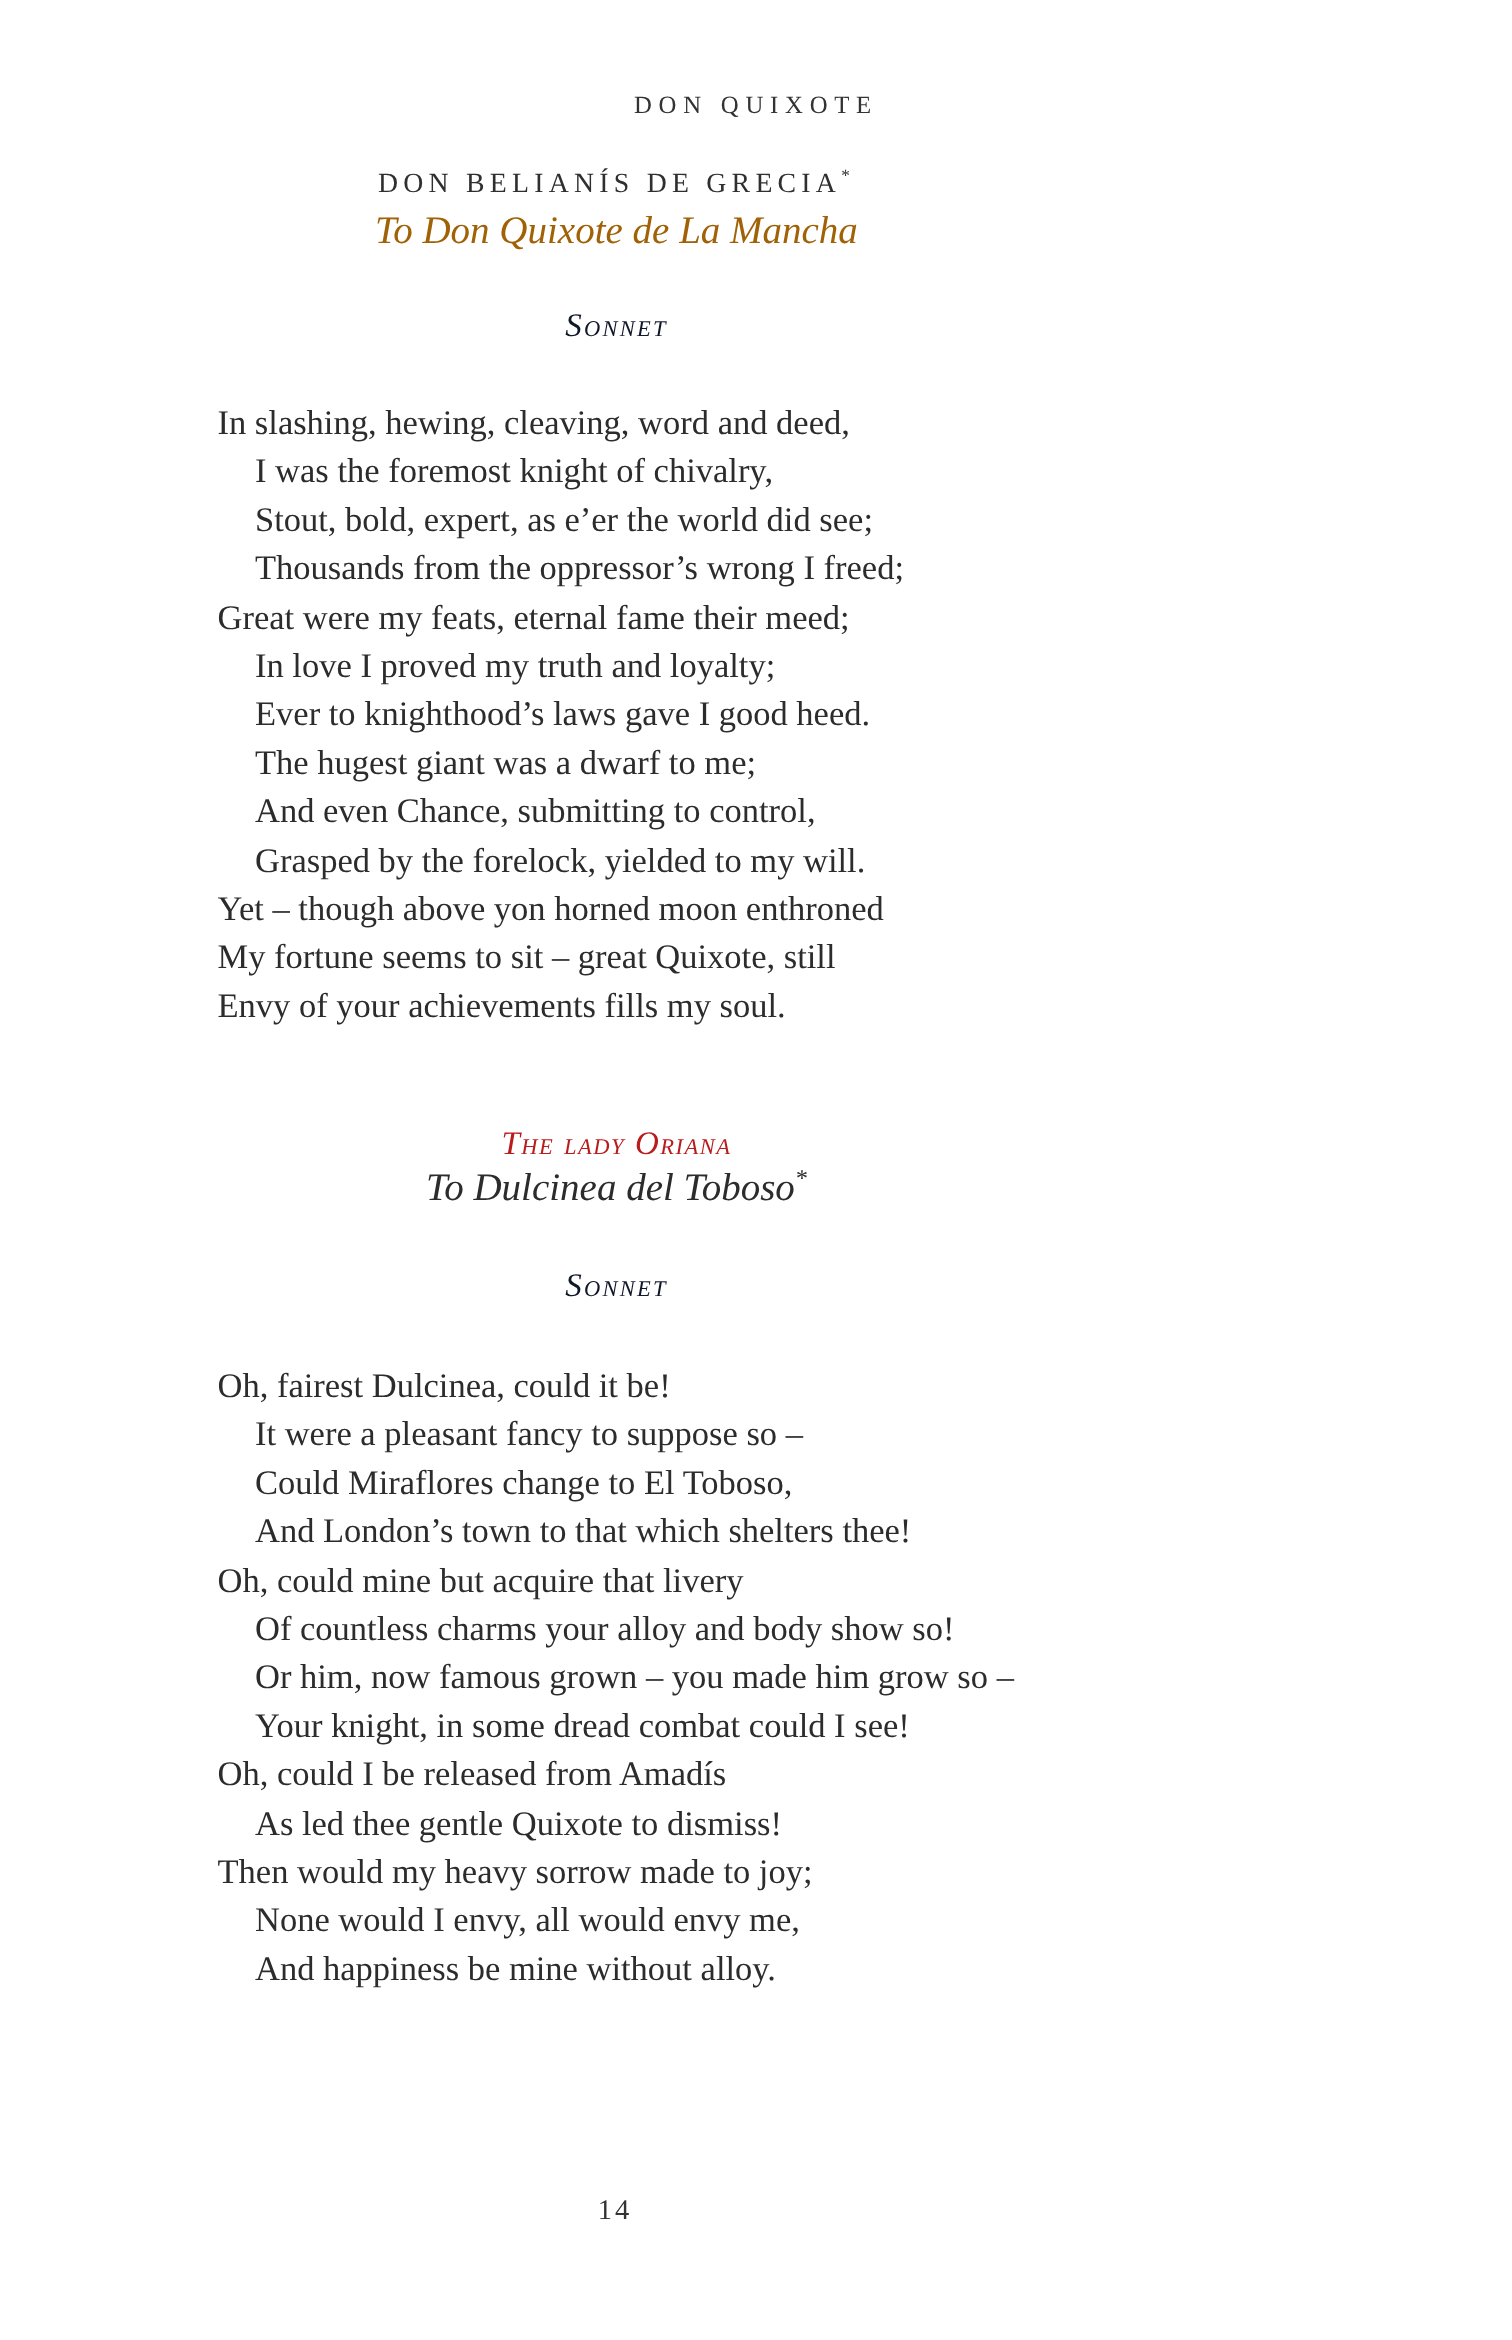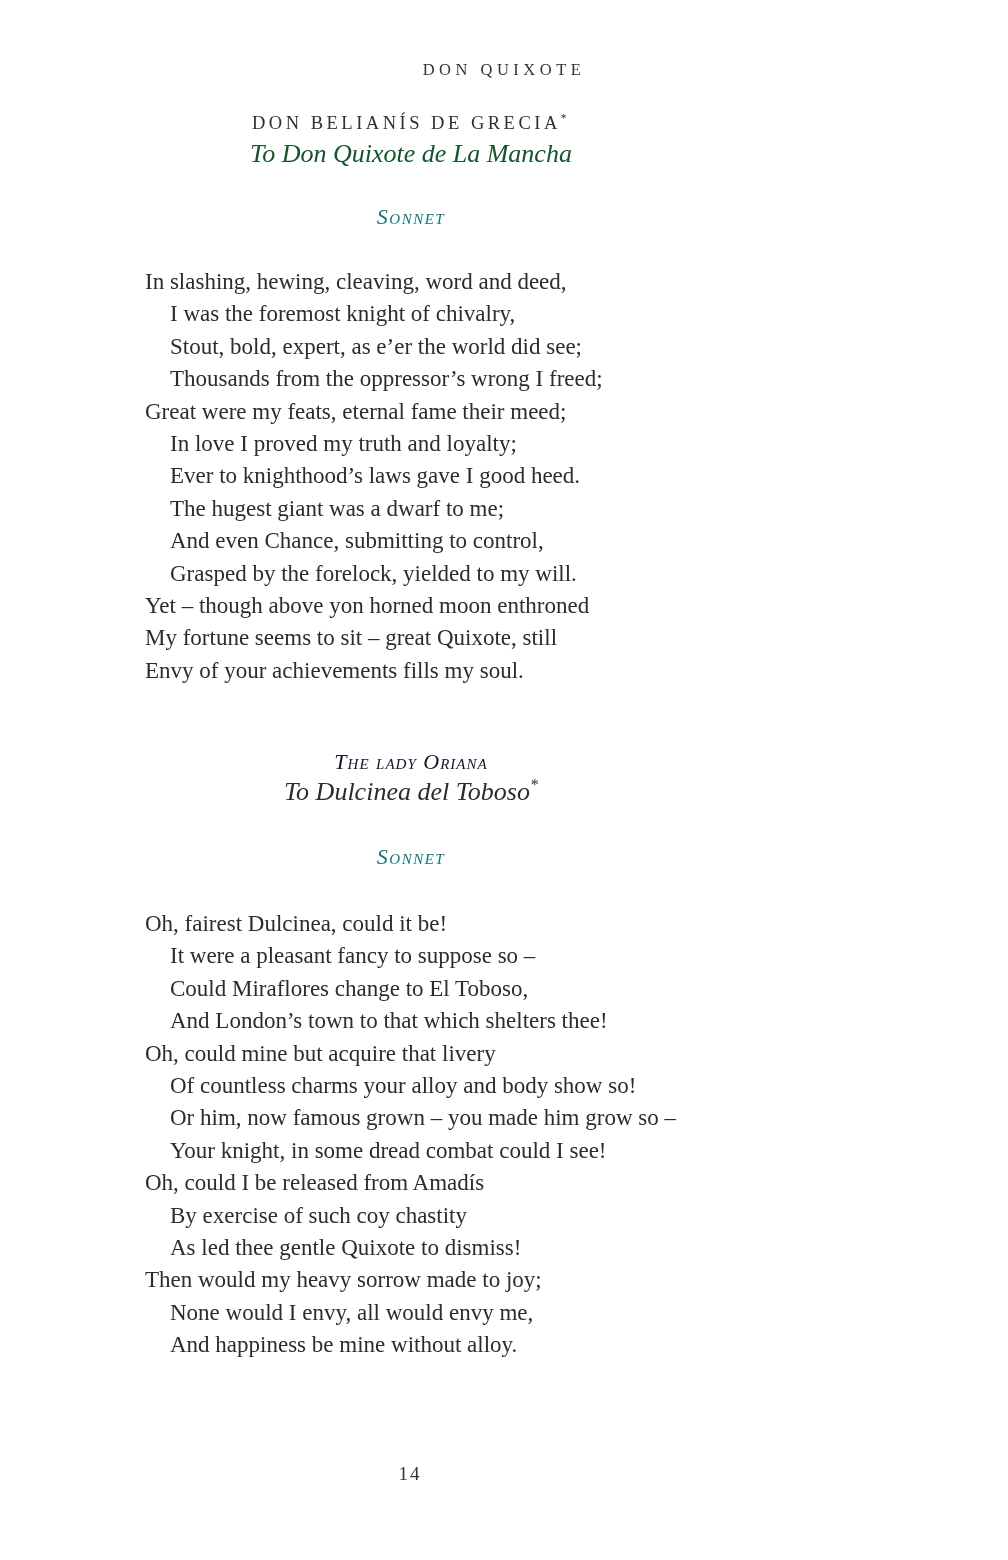--- a/index.html
+++ b/index.html
@@ -48,33 +48,33 @@
     position: absolute;
     top: 748px;
     left: 0;
     width: 532px;
     text-align: center;
     font-style: italic;
     font-variant: small-caps;
     font-size: 22px;
     line-height: 28px;
     letter-spacing: 1px;
-    color: #0f172a;
+    color: #b91c1c;
     white-space: nowrap;
   }
   .dedication-1 {
     position: absolute;
     top: 139px;
     left: 0;
     width: 532px;
     text-align: center;
     font-style: italic;
     font-size: 26px;
     line-height: 30px;
-    color: #14532d;
+    color: #a16207;
     white-space: nowrap;
   }
   .dedication-2 {
     position: absolute;
     top: 777px;
     left: 0;
     width: 532px;
     text-align: center;
     font-style: italic;
     font-size: 26px;
@@ -85,21 +85,21 @@
   .form-heading {
     position: absolute;
     left: 0;
     width: 532px;
     text-align: center;
     font-style: italic;
     font-variant: small-caps;
     font-size: 22px;
     line-height: 28px;
     letter-spacing: 1.5px;
-    color: #0f766e;
+    color: #0f172a;
   }
   .form-heading.first { top: 203px; }
   .form-heading.second { top: 843px; }
   .poem {
     position: absolute;
     left: 0;
     width: 532px;
     font-size: 23px;
     line-height: 32.4px;
     color: #2c2c2c;
@@ -167,21 +167,20 @@
     <div class="poem second">
         <div class="line">Oh, fairest Dulcinea, could it be!</div>
         <div class="line indent">It were a pleasant fancy to suppose so –</div>
         <div class="line indent">Could Miraflores change to El Toboso,</div>
         <div class="line indent">And London’s town to that which shelters thee!</div>
         <div class="line">Oh, could mine but acquire that livery</div>
         <div class="line indent">Of countless charms your alloy and body show so!</div>
         <div class="line indent">Or him, now famous grown – you made him grow so –</div>
         <div class="line indent">Your knight, in some dread combat could I see!</div>
         <div class="line">Oh, could I be released from Amadís</div>
-        <div class="line indent">By exercise of such coy chastity</div>
         <div class="line indent">As led thee gentle Quixote to dismiss!</div>
         <div class="line">Then would my heavy sorrow made to joy;</div>
         <div class="line indent">None would I envy, all would envy me,</div>
         <div class="line indent">And happiness be mine without alloy.</div>
       </div>
 
   </div>
 
   <div class="page-number">14</div>
 

